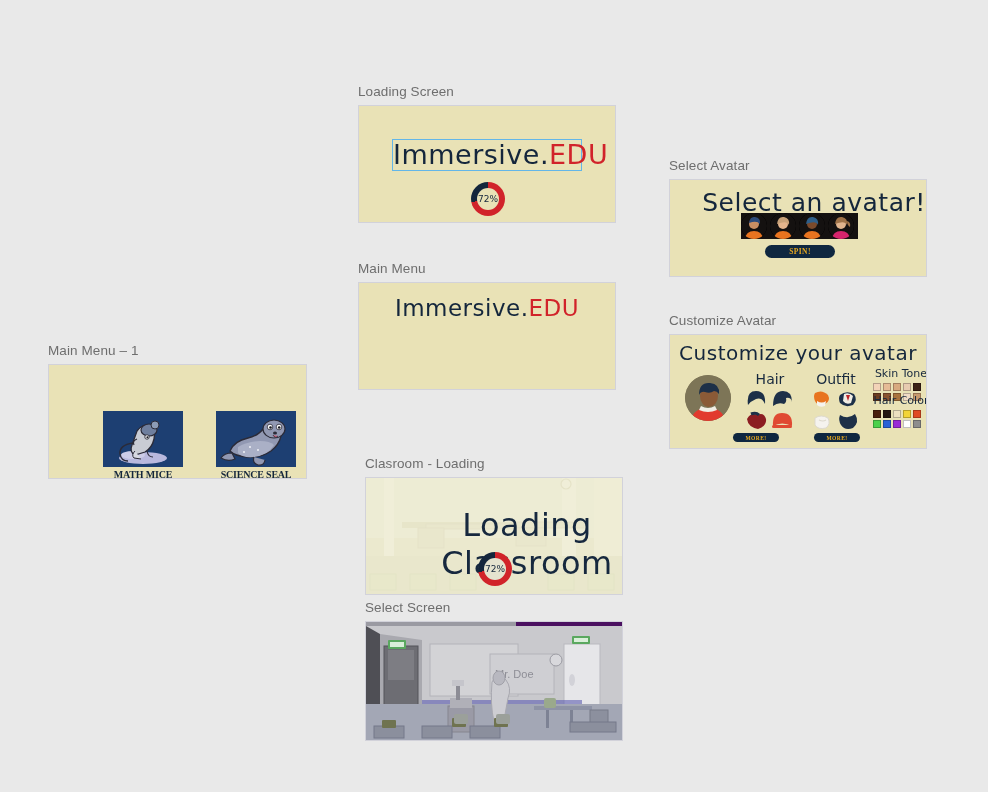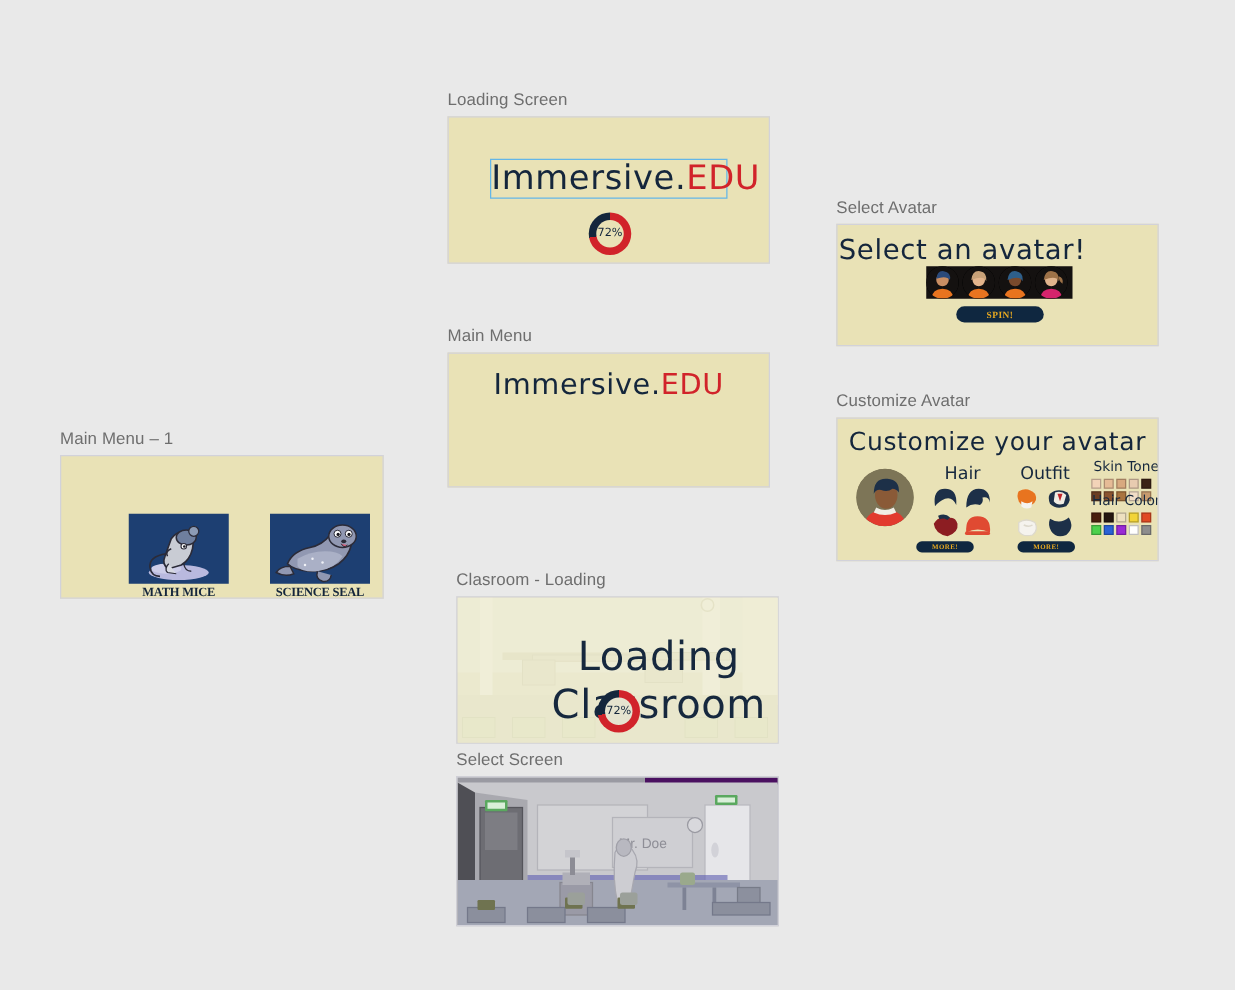--- a/index.html
+++ b/index.html
@@ -64,21 +64,21 @@
     width: 80px; height: 56px; background: #1d3f72; position: relative; overflow: hidden;
   }
   .mission-name {
     text-align: center; font-family: "Liberation Serif", serif; font-weight: bold;
     font-size: 10px; color: #14263c; margin-top: 2px; letter-spacing: -0.2px;
   }
   #card-math { left: 54px; top: 46px; }
   #card-science { left: 167px; top: 46px; }
 
   
-  #grp-loading { left: 358px; top: 72px; }
+  #grp-loading { left: 358px; top: 84px; }
   #panel-loading { width: 258px; height: 118px; }
   #loading-title-box {
     position: absolute; left: 33px; top: 33px; width: 190px; height: 32px;
     border: 1.5px solid #63b6e8; box-sizing: border-box;
   }
   #loading-title {
     font-size: 27px; line-height: 29px; text-align: center; white-space: nowrap;
   }
   .edu-red { color: #d1232a; }
   .ring-wrap { position: absolute; }
@@ -121,22 +121,22 @@
   }
 
   
   #grp-classscreen { left: 365px; top: 600px; }
   #panel-classscreen { width: 258px; height: 120px; background: #b9b9bf; }
 
   
   #grp-selectavatar { left: 669px; top: 158px; }
   #panel-selectavatar { width: 258px; height: 98px; }
   #selectavatar-title {
-    position: absolute; top: 8px; left: 1px; width: 100%;
-    text-align: left; font-size: 22px;
+    position: absolute; top: 8px; left: 16px; width: 100%;
+    text-align: center; font-size: 25px;
   }
   #avatar-strip {
     position: absolute; left: 71px; top: 33px; width: 117px; height: 26px;
     background: #141110; display: flex; align-items: center; overflow: hidden;
   }
   .avatar-chip {
     width: 26px; height: 26px; border-radius: 50%; background: #000;
     position: relative; overflow: hidden; flex: 0 0 auto; margin-right: 3px;
   }
   #spin-btn {

